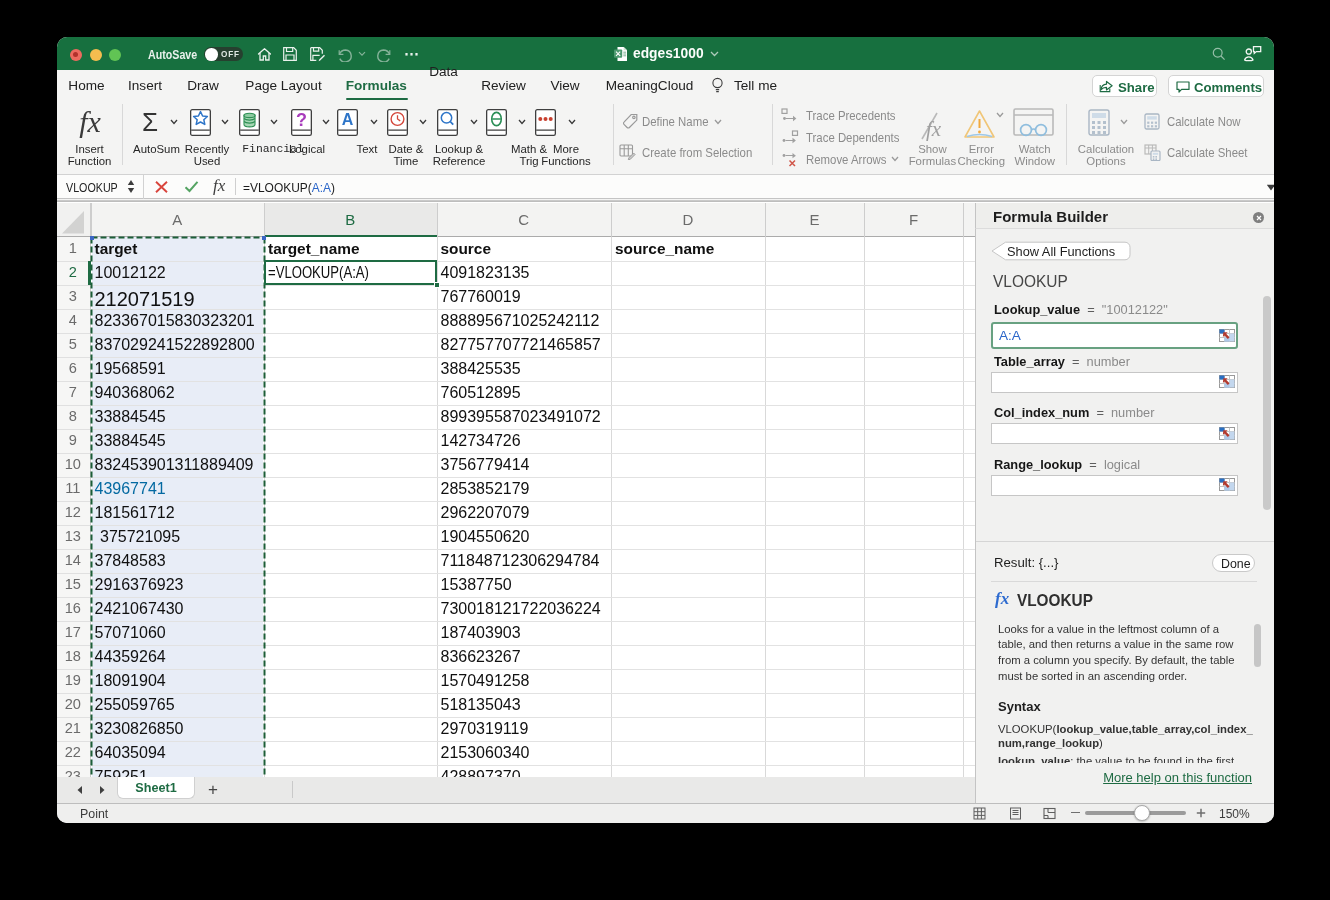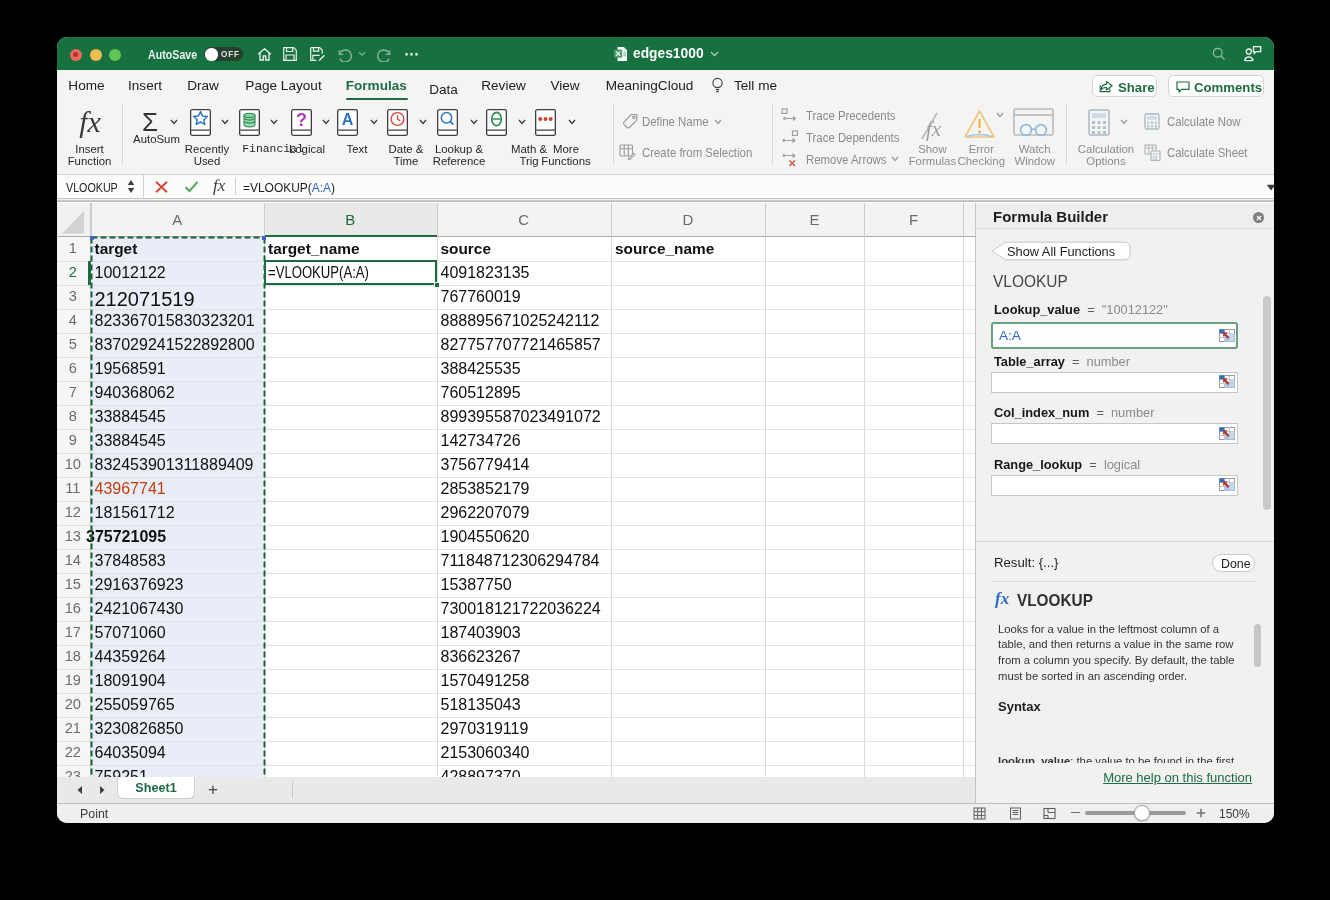--- a/index.html
+++ b/index.html
@@ -66,21 +66,21 @@
       <path d="M1.6 14.9a4.4 4.4 0 0 1 8.4 0c-1.2 1-7.2 1-8.4 0z"></path>
       <path d="M10.5 1.6h7.2v5h-4.4l-2 1.8v-1.8h-.8z" fill="none"></path>
     </svg>
 <div class="abs" style="left:0;top:33px;width:1217px;height:131px;background:#f4f4f3;border-bottom:1px solid #c9c9c9;"></div>
 <div class="abs" style="left:29.5px;top:41px;transform:translateX(-50%);font-size:13.6px;color:#212121;">Home</div>
 <div class="abs" style="left:88px;top:41px;transform:translateX(-50%);font-size:13.6px;color:#212121;">Insert</div>
 <div class="abs" style="left:146px;top:41px;transform:translateX(-50%);font-size:13.6px;color:#212121;">Draw</div>
 <div class="abs" style="left:226.5px;top:41px;transform:translateX(-50%);font-size:13.6px;color:#212121;">Page Layout</div>
 <div class="abs" style="left:319.3px;top:41px;transform:translateX(-50%);font-size:13.6px;font-weight:bold;color:#1e6b43;">Formulas</div>
 <div class="abs" style="left:288.5px;top:60.5px;width:62px;height:2.6px;background:#1e6b43;border-radius:2px;"></div>
-<div class="abs" style="left:386.5px;top:45px;transform:translateX(-50%);font-size:13.6px;color:#212121;">Data</div>
+<div class="abs" style="left:386.5px;top:27px;transform:translateX(-50%);font-size:13.6px;color:#212121;">Data</div>
 <div class="abs" style="left:446.5px;top:41px;transform:translateX(-50%);font-size:13.6px;color:#212121;">Review</div>
 <div class="abs" style="left:508px;top:41px;transform:translateX(-50%);font-size:13.6px;color:#212121;">View</div>
 <div class="abs" style="left:592.5px;top:41px;transform:translateX(-50%);font-size:13.6px;color:#212121;">MeaningCloud</div>
 <svg class="abs" style="left:654px;top:40px;" width="13" height="18" viewBox="0 0 13 18" fill="none" stroke="#3d3d3d" stroke-width="1.1">
       <circle cx="6.5" cy="6" r="4.6"></circle>
       <path d="M4.8 12.6h3.4M5.2 14.6h2.6"></path>
     </svg>
 <div class="abs" style="left:698.5px;top:41px;transform:translateX(-50%);font-size:13.6px;color:#212121;">Tell me</div>
 <div class="abs" style="left:1034.7px;top:38.3px;width:65.3px;height:21.5px;background:#fff;border:1px solid #d4d4d4;border-radius:5px;"></div>
 <svg class="abs" style="left:1042px;top:43px;" width="15" height="13" viewBox="0 0 15 13" fill="none" stroke="#1e6b43" stroke-width="1.2">
@@ -96,21 +96,21 @@
 <div class="abs" style="left:65px;top:66.5px;width:1px;height:61px;background:#d8d8d8;"></div>
 <div class="abs" style="left:556px;top:66.5px;width:1px;height:61px;background:#d8d8d8;"></div>
 <div class="abs" style="left:715px;top:66.5px;width:1px;height:61px;background:#d8d8d8;"></div>
 <div class="abs" style="left:1009px;top:66.5px;width:1px;height:61px;background:#d8d8d8;"></div>
 <div class="abs" style="left:33px;top:68px;transform:translateX(-50%);font-family:'Liberation Serif',serif;font-style:italic;font-size:30px;color:#3a3a3a;"><i>f</i>x</div>
 <div class="ico-lbl" style="left:32.5px;top:106px;">Insert<br>Function</div>
 <div class="abs" style="left:93px;top:70px;transform:translateX(-50%);font-size:26px;color:#333;font-family:'Liberation Sans';">Σ</div>
 <svg class="abs" style="left:112.6px;top:82px;" width="8" height="6" viewBox="0 0 8 6" fill="none" stroke="#3a3a3a" stroke-width="1.3">
       <path d="M1 1 4 4.4 7 1"></path>
     </svg>
-<div class="ico-lbl" style="left:99.5px;top:96px;">AutoSum</div>
+<div class="ico-lbl" style="left:99.5px;top:106px;">AutoSum</div>
 <svg class="abs" style="left:133.1px;top:72px;" width="21" height="27" viewBox="0 0 21 27">
       <rect x="0.65" y="0.65" width="19.7" height="25.7" rx="1.6" fill="#fff" stroke="#3f3f3f" stroke-width="1.3"></rect>
       <path d="M1.2 21.2h18.6" stroke="#3f3f3f" stroke-width="1.2"></path>
       <path d="M10.5 2.6 12.6 7l4.8.5-3.6 3.2 1 4.7-4.3-2.4-4.3 2.4 1-4.7-3.6-3.2L8.4 7z" fill="#fff" stroke="#2e75c8" stroke-width="1.5" stroke-linejoin="round"></path>
     </svg>
 <svg class="abs" style="left:164px;top:82px;" width="8" height="6" viewBox="0 0 8 6" fill="none" stroke="#3a3a3a" stroke-width="1.3">
       <path d="M1 1 4 4.4 7 1"></path>
     </svg>
 <div class="ico-lbl" style="left:150px;top:106px;">Recently<br>Used</div>
 <svg class="abs" style="left:182.0px;top:72px;" width="21" height="27" viewBox="0 0 21 27">
@@ -134,21 +134,21 @@
     </svg>
 <div class="ico-lbl" style="left:250px;top:106px;">Logical</div>
 <svg class="abs" style="left:280.0px;top:72px;" width="21" height="27" viewBox="0 0 21 27">
       <rect x="0.65" y="0.65" width="19.7" height="25.7" rx="1.6" fill="#fff" stroke="#3f3f3f" stroke-width="1.3"></rect>
       <path d="M1.2 21.2h18.6" stroke="#3f3f3f" stroke-width="1.2"></path>
       <text x="10.5" y="16" text-anchor="middle" font-size="16" font-weight="bold" fill="#2e75c8" font-family="Liberation Sans">A</text>
     </svg>
 <svg class="abs" style="left:313px;top:82px;" width="8" height="6" viewBox="0 0 8 6" fill="none" stroke="#3a3a3a" stroke-width="1.3">
       <path d="M1 1 4 4.4 7 1"></path>
     </svg>
-<div class="ico-lbl" style="left:300px;top:106px;">Text</div>
+<div class="ico-lbl" style="left:310px;top:106px;">Text</div>
 <svg class="abs" style="left:330.0px;top:72px;" width="21" height="27" viewBox="0 0 21 27">
       <rect x="0.65" y="0.65" width="19.7" height="25.7" rx="1.6" fill="#fff" stroke="#3f3f3f" stroke-width="1.3"></rect>
       <path d="M1.2 21.2h18.6" stroke="#3f3f3f" stroke-width="1.2"></path>
       <circle cx="10.5" cy="10" r="6.4" fill="#fff" stroke="#d4483c" stroke-width="1.4"></circle>
       <path d="M10.5 6.2V10l2.7 1.9" fill="none" stroke="#d4483c" stroke-width="1.3"></path>
     </svg>
 <svg class="abs" style="left:362px;top:82px;" width="8" height="6" viewBox="0 0 8 6" fill="none" stroke="#3a3a3a" stroke-width="1.3">
       <path d="M1 1 4 4.4 7 1"></path>
     </svg>
 <div class="ico-lbl" style="left:349px;top:106px;">Date &amp;<br>Time</div>
@@ -410,23 +410,23 @@
 <div class="abs" style="left:37.5px;top:36.9px;font-weight:bold;font-size:15.4px;color:#101010;white-space:nowrap;">target</div>
 <div class="abs" style="left:37.5px;top:60.9px;font-size:16px;color:#101010;white-space:nowrap;">10012122</div>
 <div class="abs" style="left:37.5px;top:84.9px;font-size:20px;color:#101010;white-space:nowrap;">212071519</div>
 <div class="abs" style="left:37.5px;top:108.9px;font-size:16px;color:#101010;white-space:nowrap;">823367015830323201</div>
 <div class="abs" style="left:37.5px;top:132.9px;font-size:16px;color:#101010;white-space:nowrap;">837029241522892800</div>
 <div class="abs" style="left:37.5px;top:156.9px;font-size:16px;color:#101010;white-space:nowrap;">19568591</div>
 <div class="abs" style="left:37.5px;top:180.9px;font-size:16px;color:#101010;white-space:nowrap;">940368062</div>
 <div class="abs" style="left:37.5px;top:204.9px;font-size:16px;color:#101010;white-space:nowrap;">33884545</div>
 <div class="abs" style="left:37.5px;top:228.9px;font-size:16px;color:#101010;white-space:nowrap;">33884545</div>
 <div class="abs" style="left:37.5px;top:252.9px;font-size:16px;color:#101010;white-space:nowrap;">832453901311889409</div>
-<div class="abs" style="left:37.5px;top:276.9px;font-size:16px;color:#c2410c;white-space:nowrap;">43967741</div>
+<div class="abs" style="left:37.5px;top:276.9px;font-size:16px;color:#0369a1;white-space:nowrap;">43967741</div>
 <div class="abs" style="left:37.5px;top:300.9px;font-size:16px;color:#101010;white-space:nowrap;">181561712</div>
-<div class="abs" style="left:29px;top:324.9px;font-size:16px;color:#101010;white-space:nowrap;font-weight:bold;">375721095</div>
+<div class="abs" style="left:43px;top:324.9px;font-size:16px;color:#101010;white-space:nowrap;">375721095</div>
 <div class="abs" style="left:37.5px;top:348.9px;font-size:16px;color:#101010;white-space:nowrap;">37848583</div>
 <div class="abs" style="left:37.5px;top:372.9px;font-size:16px;color:#101010;white-space:nowrap;">2916376923</div>
 <div class="abs" style="left:37.5px;top:396.9px;font-size:16px;color:#101010;white-space:nowrap;">2421067430</div>
 <div class="abs" style="left:37.5px;top:420.9px;font-size:16px;color:#101010;white-space:nowrap;">57071060</div>
 <div class="abs" style="left:37.5px;top:444.9px;font-size:16px;color:#101010;white-space:nowrap;">44359264</div>
 <div class="abs" style="left:37.5px;top:468.9px;font-size:16px;color:#101010;white-space:nowrap;">18091904</div>
 <div class="abs" style="left:37.5px;top:492.9px;font-size:16px;color:#101010;white-space:nowrap;">255059765</div>
 <div class="abs" style="left:37.5px;top:516.9px;font-size:16px;color:#101010;white-space:nowrap;">3230826850</div>
 <div class="abs" style="left:37.5px;top:540.9px;font-size:16px;color:#101010;white-space:nowrap;">64035094</div>
 <div class="abs" style="left:37.5px;top:564.9px;font-size:16px;color:#101010;white-space:nowrap;">759251</div>
@@ -554,15 +554,16 @@
 <div class="abs" style="left:1205.5px;top:259px;width:8px;height:214px;background:#c9c9c9;border-radius:4px;"></div>
 <div class="abs" style="left:919px;top:504px;width:298px;height:1px;background:#d5d5d5;"></div>
 <div class="abs" style="left:937px;top:518px;font-size:13.2px;color:#1d1d1d;">Result: {...}</div>
 <div class="abs" style="left:1155px;top:517px;width:43px;height:17.5px;background:#fff;border:1px solid #c9c9c9;border-radius:9px;"></div>
 <div class="abs" style="left:1164px;top:519.5px;font-size:12.4px;color:#1d1d1d;">Done</div>
 <div class="abs" style="left:934px;top:544px;width:266px;height:1px;background:#d9d9d9;"></div>
 <div class="abs" style="left:938px;top:552px;font-family:'Liberation Serif',serif;font-style:italic;font-size:17px;font-weight:bold;color:#2e6bcf;"><i>f</i>x</div>
 <div class="abs" style="left:960px;top:554px;font-size:16.5px;font-weight:bold;color:#2f2f2f;transform:scaleX(0.93);transform-origin:0 50%;">VLOOKUP</div>
 <div class="abs" style="left:941px;top:584.5px;font-size:11.3px;color:#333;line-height:15.9px;white-space:nowrap;">Looks for a value in the leftmost column of a<br>table, and then returns a value in the same row<br>from a column you specify. By default, the table<br>must be sorted in an ascending order.</div>
 <div class="abs" style="left:941px;top:662px;font-size:13px;font-weight:bold;color:#1d1d1d;">Syntax</div>
+<div class="abs" style="left:941px;top:684.5px;font-size:11.3px;color:#333;line-height:14px;white-space:nowrap;">VLOOKUP(<b>lookup_value,table_array,col_index_</b><br><b>num,range_lookup</b>)</div>
 <div class="abs" style="left:941px;top:718px;width:250px;height:8px;overflow:hidden;font-size:11.3px;color:#333;"><b>lookup_value</b>: the value to be found in the first</div>
 <div class="abs" style="left:1197px;top:587px;width:7px;height:43px;background:#c6c6c6;border-radius:3.5px;"></div>
 <div class="abs" style="left:1195px;top:733px;transform:translateX(-100%);font-size:13px;color:#1e6b43;text-decoration:underline;white-space:nowrap;">More help on this function</div>
 </div>
 </body></html>

